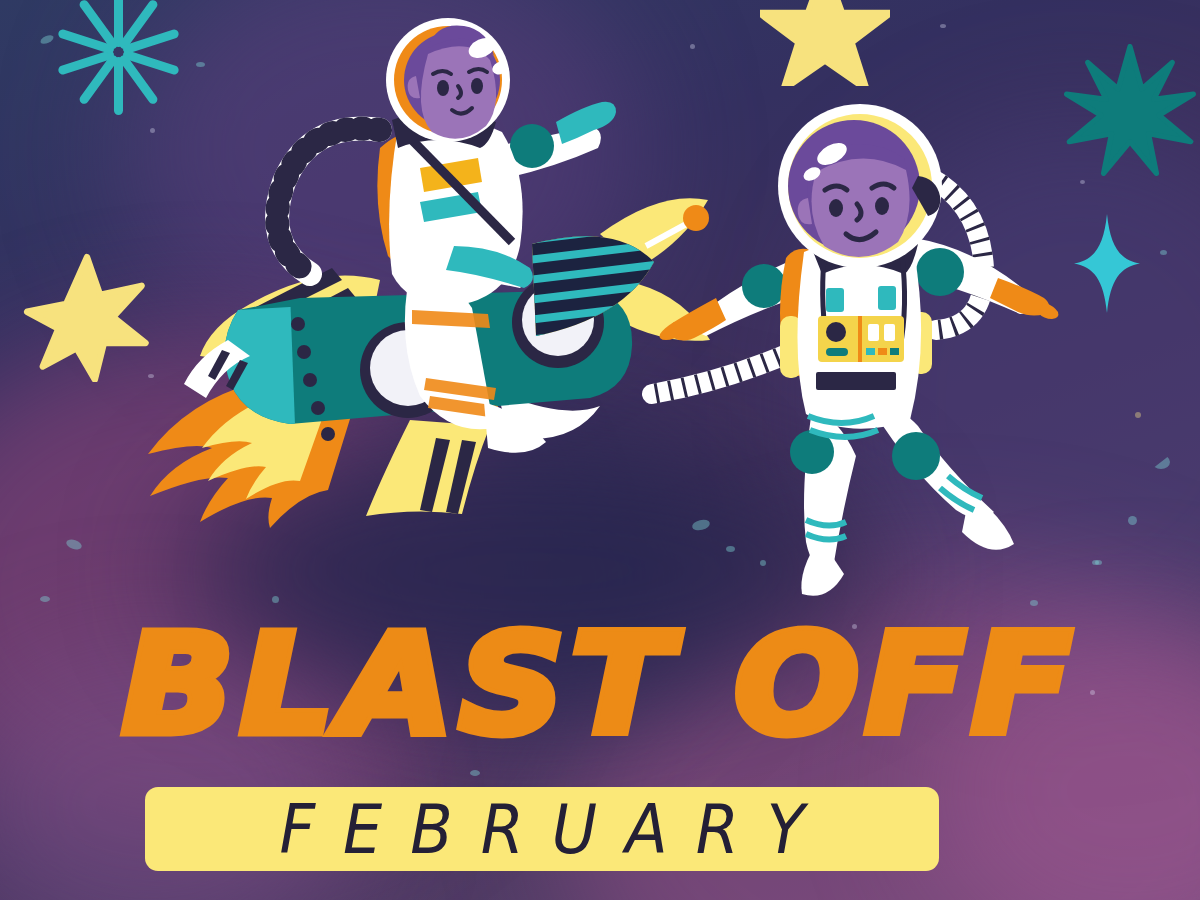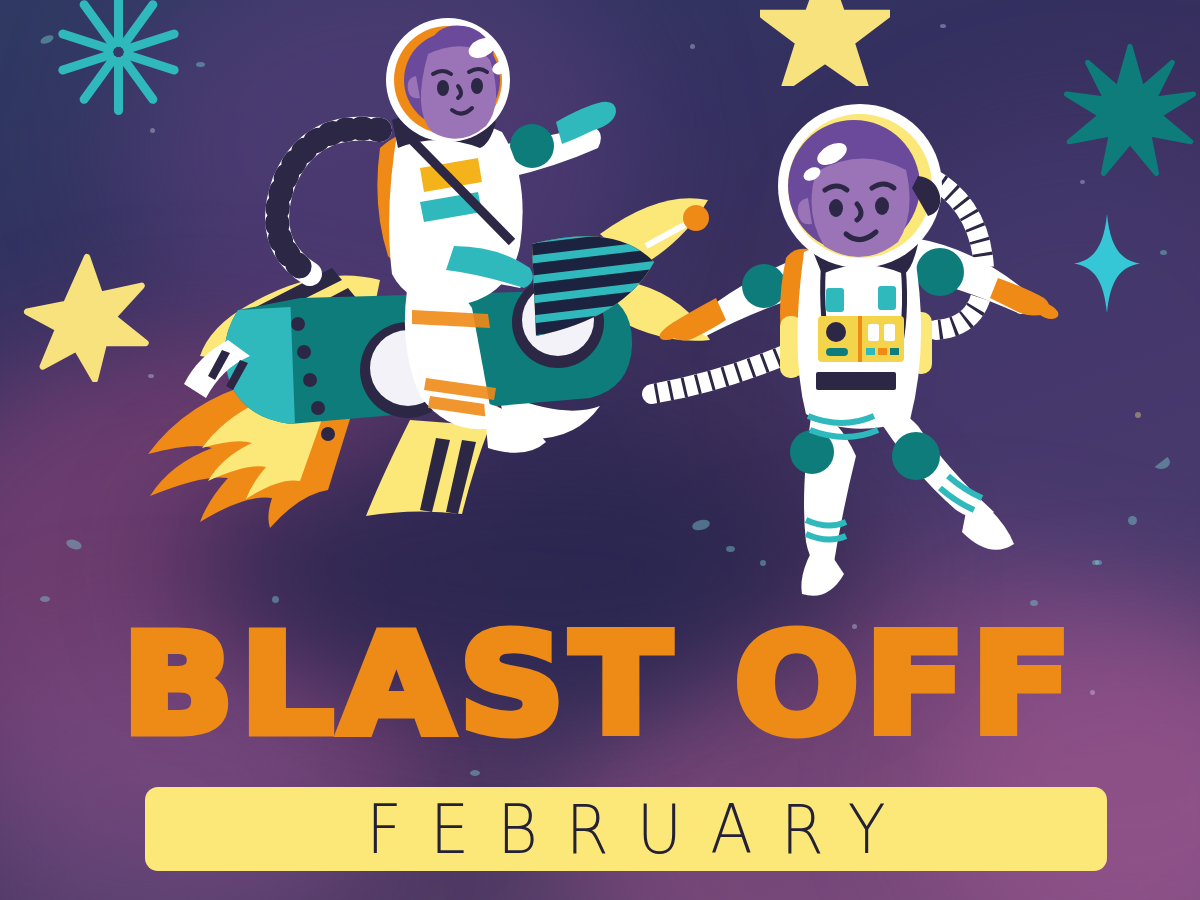--- a/index.html
+++ b/index.html
@@ -1,20 +1,21 @@
 <!DOCTYPE html>
 <html><head>
 <meta charset="utf-8">
 <style>
   html,body{margin:0;padding:0;background:#2b2545;}
   *{box-sizing:border-box;}
   #poster{
     position:relative;width:1200px;height:900px;overflow:hidden;
     font-family:"Liberation Sans", sans-serif;
     background:#37305a;
+    font-style:italic;
   }
   
   .bg{position:absolute;inset:0;}
   .bg-base{
     background:
       linear-gradient(160deg,#2f3a63 0%,#343060 28%,#42305c 55%,#4e3a63 78%,#5a4570 100%);
   }
   .neb{position:absolute;border-radius:50%;filter:blur(58px);}
   .neb-a{left:-120px;top:330px;width:640px;height:520px;background:rgba(154,70,126,.52);}
   .neb-b{left:560px;top:560px;width:760px;height:520px;background:rgba(171,84,146,.40);}
@@ -51,21 +52,21 @@
     font-size:138px;
     line-height:1;
     letter-spacing:6px;
     color:#ED8B16;
     -webkit-text-stroke:9px #ED8B16;
     paint-order:stroke fill;
     white-space:nowrap;
     transform:scaleX(1.06);
   }
   .banner{
-    position:absolute;left:145px;top:787px;width:962px;height:84px;
+    position:absolute;left:145px;top:787px;width:794px;height:84px;
     background:#FBE878;border-radius:13px;
     display:flex;align-items:center;justify-content:center;
   }
   .banner-text{
     font-family:"DejaVu Sans", sans-serif;
     font-weight:300;
     font-size:62px;
     letter-spacing:28px;
     text-indent:28px;
     color:#242036;

